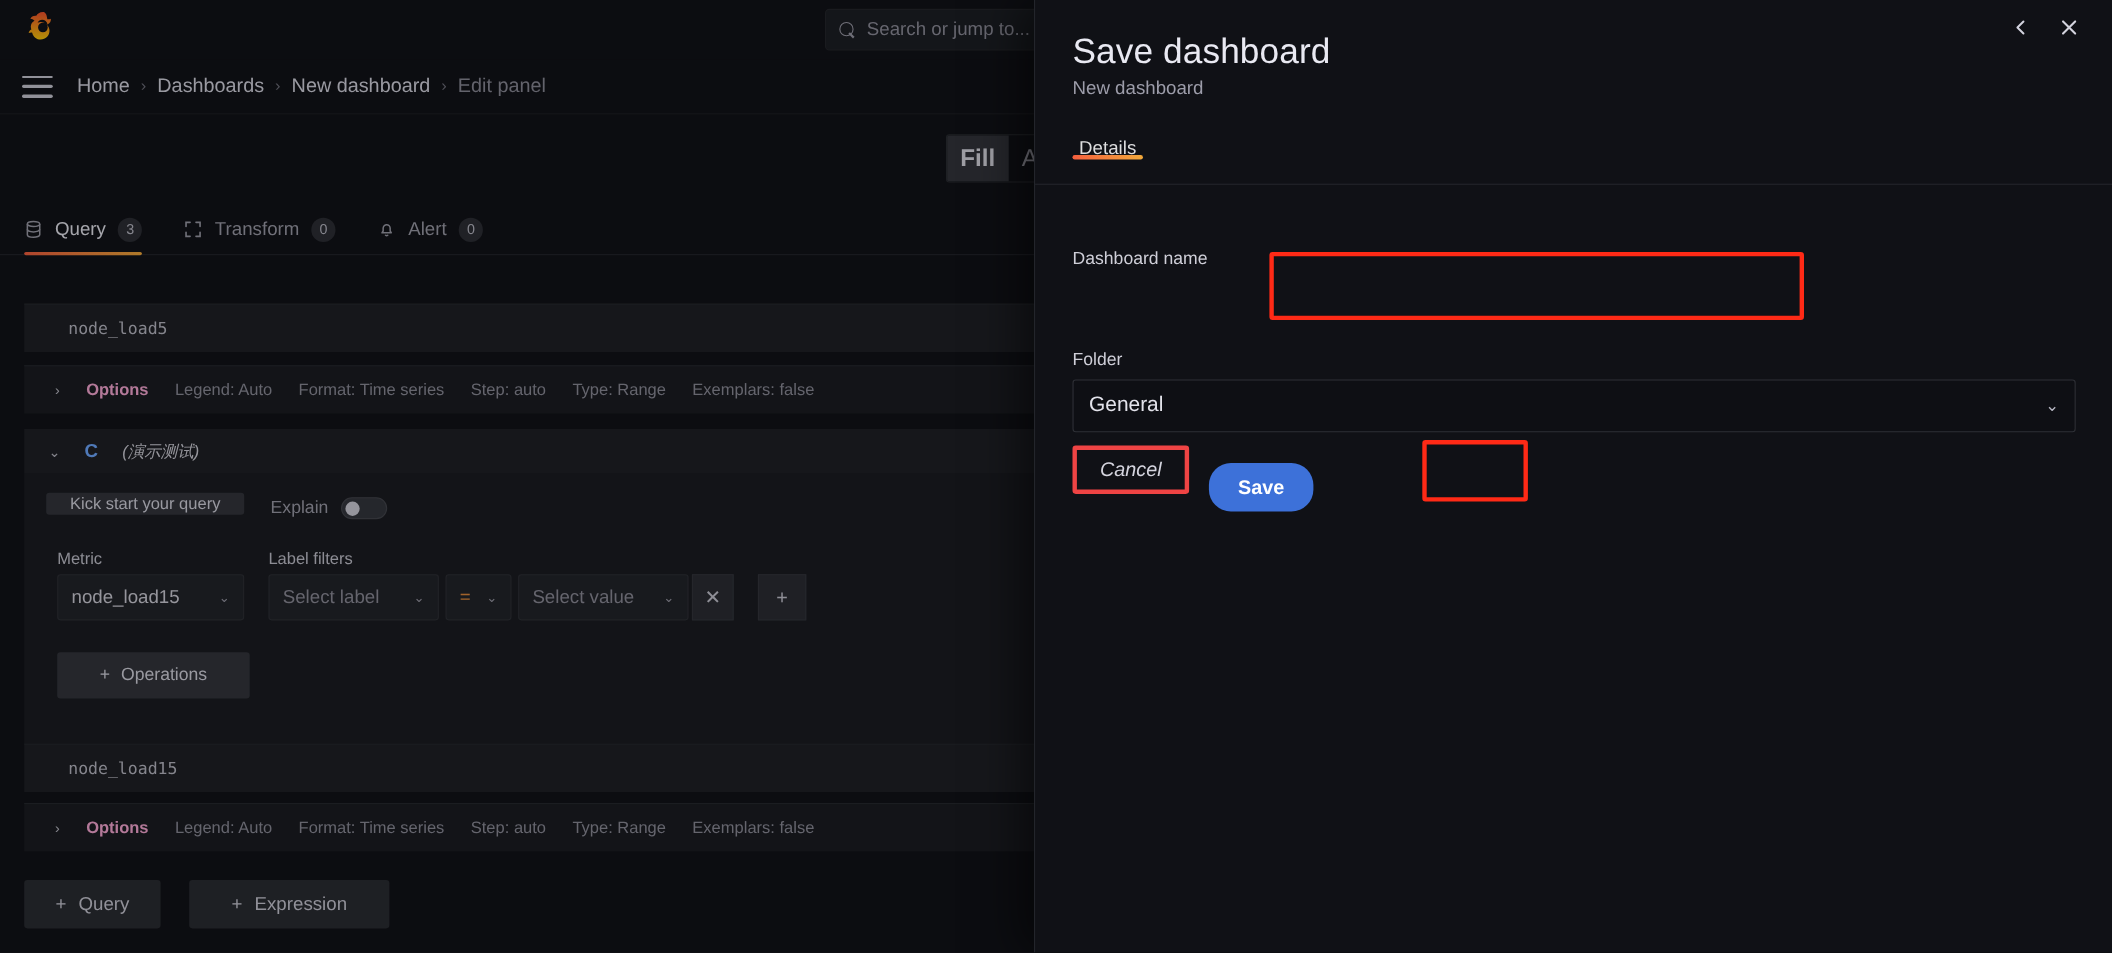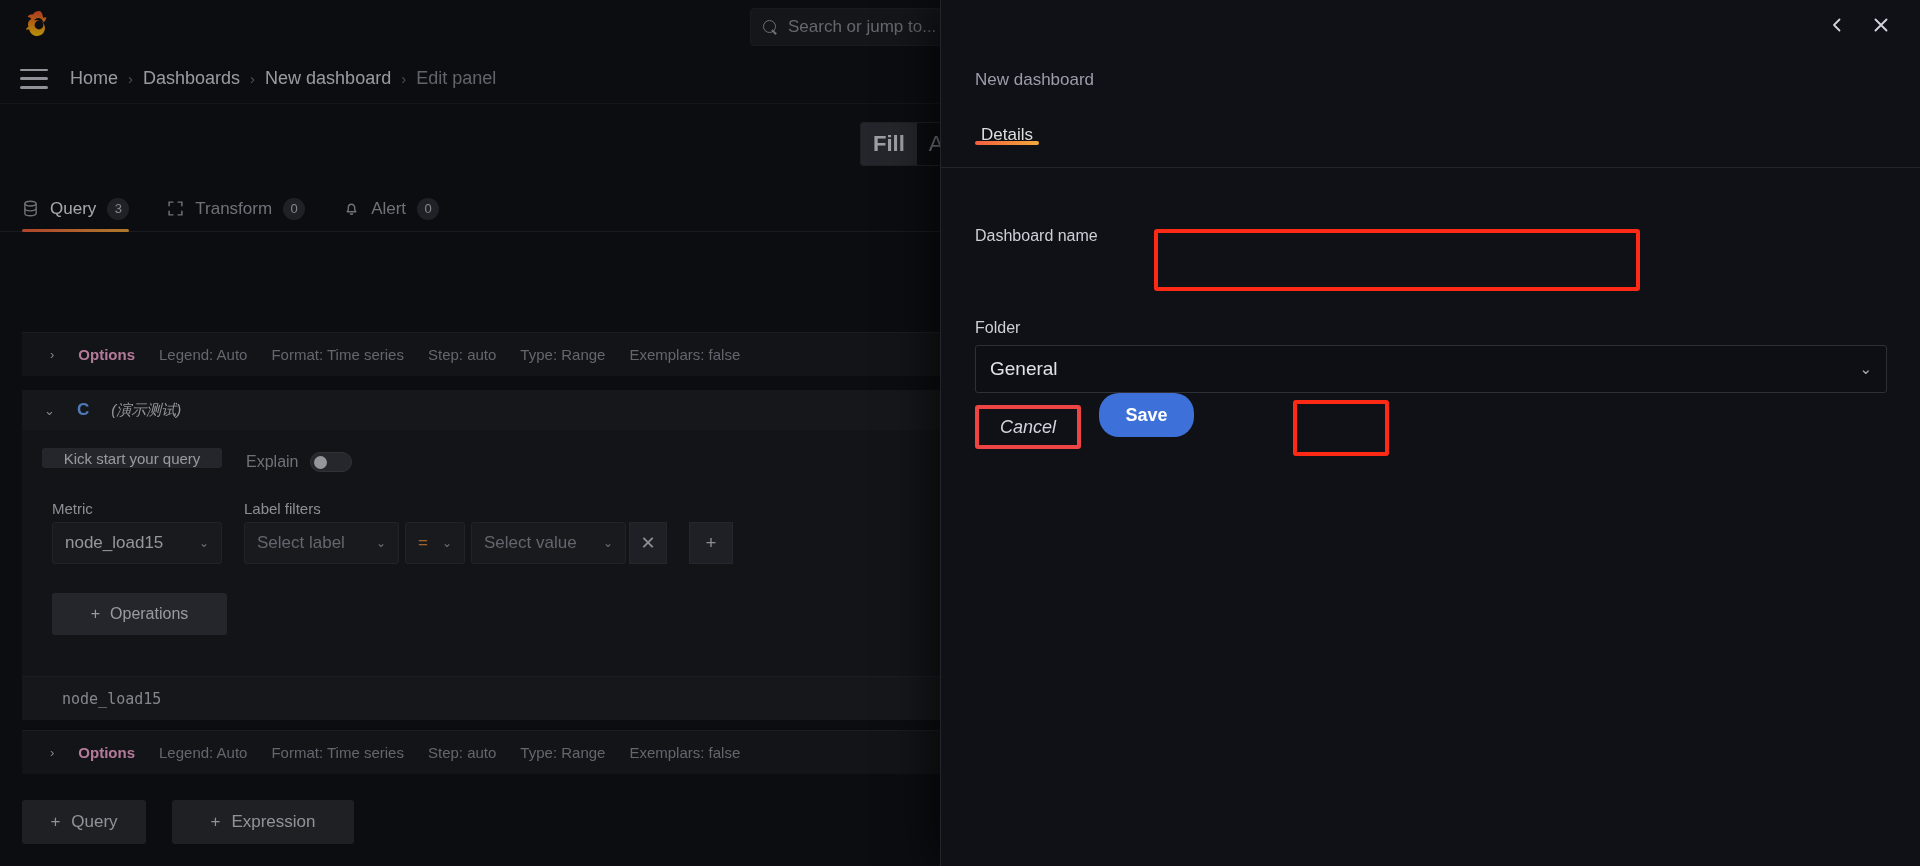--- a/index.html
+++ b/index.html
@@ -255,20 +255,21 @@
       <div class="qtab">
         <svg class="tabicon" viewBox="0 0 16 16">
           <path d="M4 11h8l-1-1.6V7a3 3 0 10-6 0v2.4L4 11z" fill="none" stroke="currentColor" stroke-width="1.3" stroke-linejoin="round"></path>
           <path d="M6.8 12.6a1.3 1.3 0 002.4 0" fill="none" stroke="currentColor" stroke-width="1.3"></path>
         </svg>
         <span>Alert</span>
         <span class="pill">0</span>
       </div>
     </div>
 
+    <div class="row-strip mono" style="top:276px; width:1420px; height:44px; display:flex; align-items:center; padding-left:40px;">node_load5</div>
 
     <div class="optrow" style="top:332px; width:1420px;">
       <span class="chev">›</span>
       <span class="strong">Options</span>
       <span>Legend: Auto</span>
       <span>Format: Time series</span>
       <span>Step: auto</span>
       <span>Type: Range</span>
       <span>Exemplars: false</span>
     </div>
@@ -349,35 +350,36 @@
       <svg width="20" height="20" viewBox="0 0 20 20">
         <path d="M12.5 4.5L7 10l5.5 5.5" fill="none" stroke="currentColor" stroke-width="1.8" stroke-linecap="round" stroke-linejoin="round"></path>
       </svg>
     </div>
     <div class="dr-ctl" style="right:22px;">
       <svg width="20" height="20" viewBox="0 0 20 20">
         <path d="M4.5 4.5l11 11M15.5 4.5l-11 11" fill="none" stroke="currentColor" stroke-width="1.9" stroke-linecap="round"></path>
       </svg>
     </div>
 
+    <div class="dr-title">Save dashboard</div>
     <div class="dr-sub">New dashboard</div>
 
     <div class="dr-tabs">
       <span class="dr-tab active">Details</span>
     </div>
     <div class="dr-divider"></div>
 
     <div class="dlabel" style="left:34px; top:227px;">Dashboard name</div>
 
     <div class="dlabel" style="left:34px; top:319px;">Folder</div>
     <div class="dselect" style="left:34px; top:345px; width:912px; height:48px;">
       <span>General</span>
       <span class="ch">⌄</span>
     </div>
 
     <div class="btn-cancel" style="left:34px; top:405px; width:106px; height:44px;">Cancel</div>
-    <div class="btn-save" style="left:158px; top:393px; width:95px; height:44px;border-radius:20px;">Save</div>
+    <div class="btn-save" style="left:158px; top:421px; width:95px; height:44px;border-radius:20px;">Save</div>
   </div>
 
   <div class="hl" style="left:1154px; top:229px; width:486px; height:62px;"></div>
   <div class="hl" style="left:1293px; top:400px; width:96px; height:56px;"></div>
 
 </div>
 
 </body></html>

